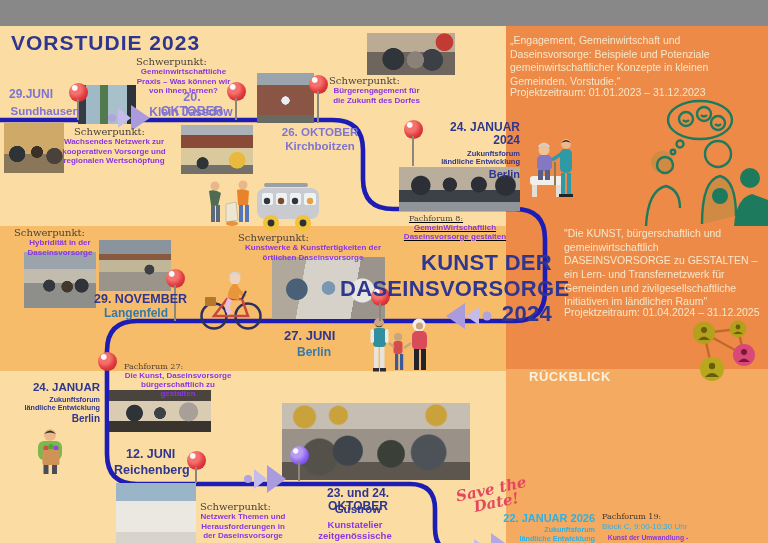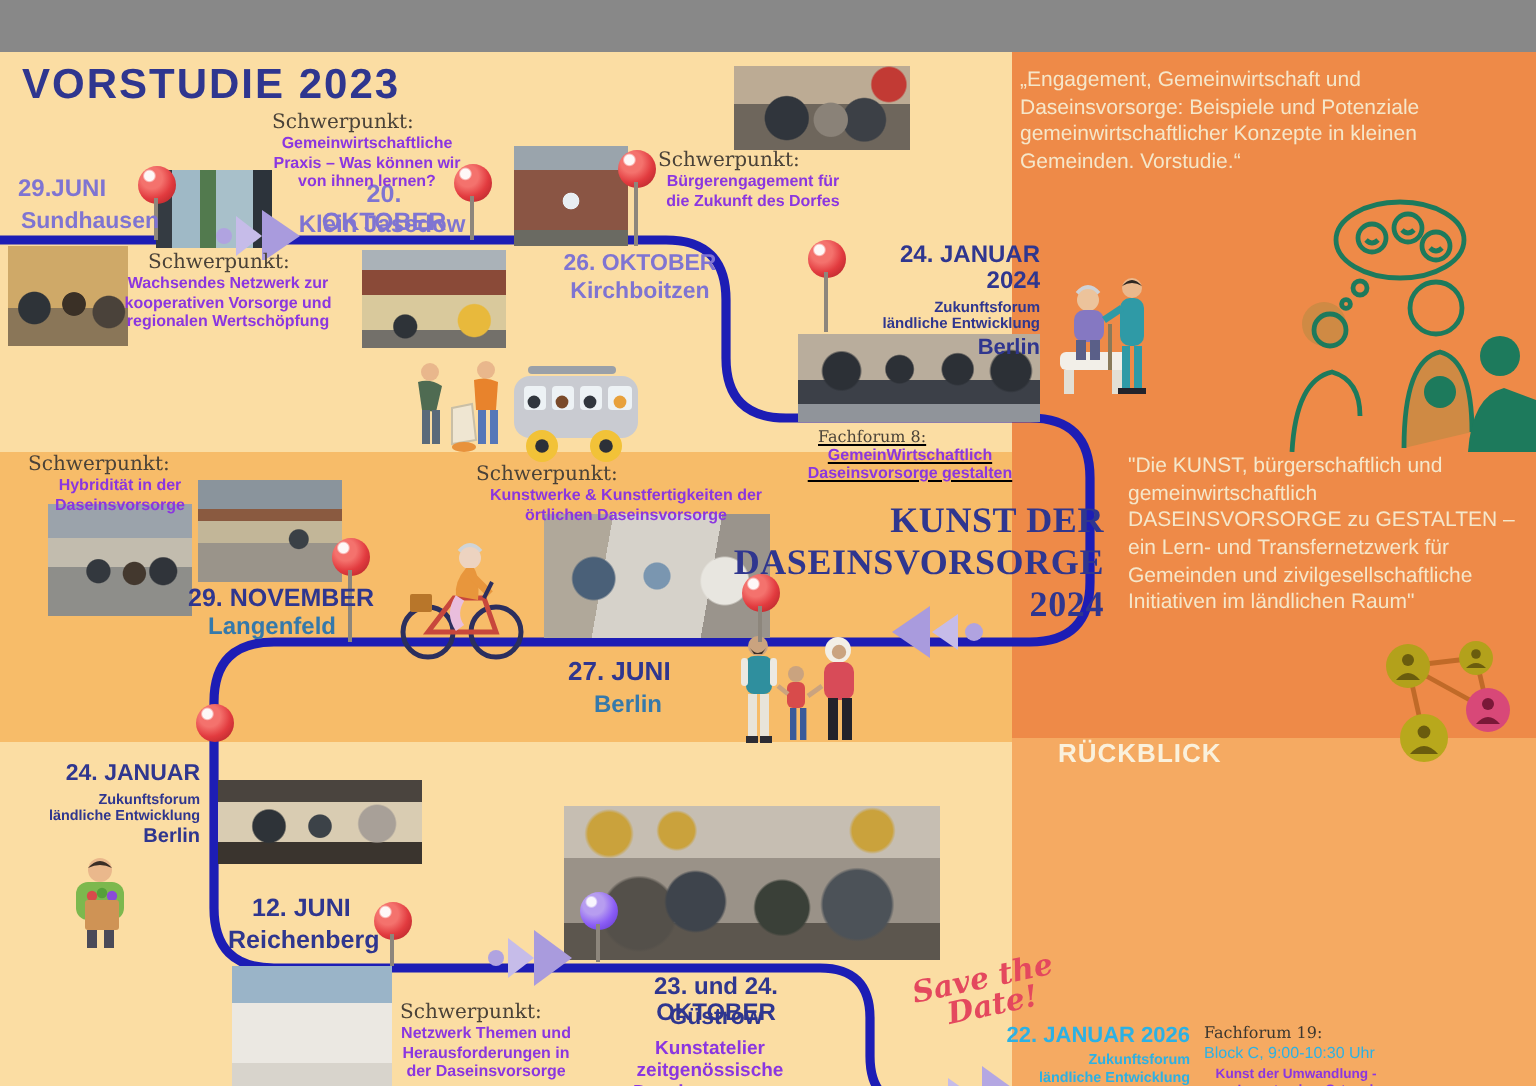--- a/index.html
+++ b/index.html
@@ -267,21 +267,21 @@
     <div class="navy b" style="font-size:7.5px;">ländliche Entwicklung</div>
     <div class="navy b" style="font-size:11px;margin-top:1px;">Berlin</div>
   </div>
 
   <div class="txt ctr" style="left:403px;top:189px;width:104px;text-decoration:underline;">
     <div class="serif-lbl" style="font-size:8px;text-align:left;margin-left:6px;">Fachforum 8:</div>
     <div class="violet b" style="font-size:8px;">GemeinWirtschaftlich</div>
     <div class="violet b" style="font-size:8px;">Daseinsvorsorge gestalten</div>
   </div>
 
-  <div class="txt navy b rgt" style="left:340px;top:224px;width:212px;font-size:18px;line-height:1.16;letter-spacing:.3px;font-family:Liberation Serif, serif;">
+  <div class="txt navy b rgt" style="left:340px;top:224px;width:212px;font-size:22px;line-height:1.16;letter-spacing:.3px;">
     <div>KUNST DER</div>
     <div>DASEINSVORSORGE</div>
     <div>2024</div>
   </div>
 
   <div class="txt focus" style="left:14px;top:201px;width:92px;">
     <div class="lbl" style="text-align:left;">Schwerpunkt:</div>
     <div class="ftx">Hybridität in der Daseinsvorsorge</div>
   </div>
 
@@ -296,36 +296,43 @@
   <div class="txt navy b" style="left:284px;top:303px;font-size:13px;">27. JUNI</div>
   <div class="txt teal b" style="left:297px;top:320px;font-size:12px;">Berlin</div>
 
   <div class="txt rgt" style="left:18px;top:355px;width:82px;">
     <div class="navy b" style="font-size:11.5px;">24. JANUAR</div>
     <div class="navy b" style="font-size:7.2px;margin-top:2px;">Zukunftsforum</div>
     <div class="navy b" style="font-size:7.2px;">ländliche Entwicklung</div>
     <div class="navy b" style="font-size:10px;margin-top:1px;">Berlin</div>
   </div>
 
+  <div class="txt" style="left:124px;top:337px;width:108px;">
+    <div class="serif-lbl" style="font-size:8px;">Fachforum 27:</div>
+    <div class="violet b ctr" style="font-size:8px;">Die Kunst, Daseinsvorsorge</div>
+    <div class="violet b ctr" style="font-size:8px;">bürgerschaftlich zu gestalten</div>
+  </div>
 
   <div class="txt navy b" style="left:126px;top:421px;font-size:12.5px;">12. JUNI</div>
   <div class="txt navy b" style="left:114px;top:437px;font-size:12.5px;">Reichenberg</div>
 
   <div class="txt focus" style="left:200px;top:475px;width:86px;">
     <div class="lbl" style="text-align:left;">Schwerpunkt:</div>
     <div class="ftx">Netzwerk Themen und Herausforderungen in der Daseinsvorsorge</div>
   </div>
 
   <div class="txt navy b ctr" style="left:301px;top:461px;width:114px;font-size:12px;">23. und 24. OKTOBER</div>
   <div class="txt navy b ctr" style="left:301px;top:477px;width:114px;font-size:11.5px;">Güstrow</div>
   <div class="txt violet b ctr" style="left:303px;top:493px;width:104px;font-size:9.5px;line-height:1.18;">Kunstatelier zeitgenössische Daseinsvorsorge</div>
 
   <div class="txt quote" style="left:510px;top:8px;width:250px;">„Engagement, Gemeinwirtschaft und Daseinsvorsorge: Beispiele und Potenziale gemeinwirtschaftlicher Konzepte in kleinen Gemeinden. Vorstudie.“</div>
+  <div class="txt quote" style="left:510px;top:60px;width:250px;">Projektzeitraum: 01.01.2023 – 31.12.2023</div>
 
   <div class="txt quote" style="left:564px;top:201px;width:200px;">"Die KUNST, bürgerschaftlich und gemeinwirtschaftlich DASEINSVORSORGE zu GESTALTEN – ein Lern- und Transfernetzwerk für Gemeinden und zivilgesellschaftliche Initiativen im ländlichen Raum"</div>
+  <div class="txt quote" style="left:564px;top:280px;width:202px;">Projektzeitraum: 01.04.2024 – 31.12.2025</div>
 
   <div class="txt b" style="left:529px;top:344px;font-size:13px;color:#faf1dc;letter-spacing:.5px;">RÜCKBLICK</div>
 
   <div class="txt std" style="left:457px;top:456px;">
     <span>Save the</span>
     <span class="l2">Date!</span>
   </div>
 
   <div class="txt cyan b rgt" style="left:500px;top:486px;width:95px;font-size:11px;">22. JANUAR 2026</div>
   <div class="txt cyan b rgt" style="left:510px;top:500px;width:85px;font-size:7.2px;">Zukunftsforum</div>

